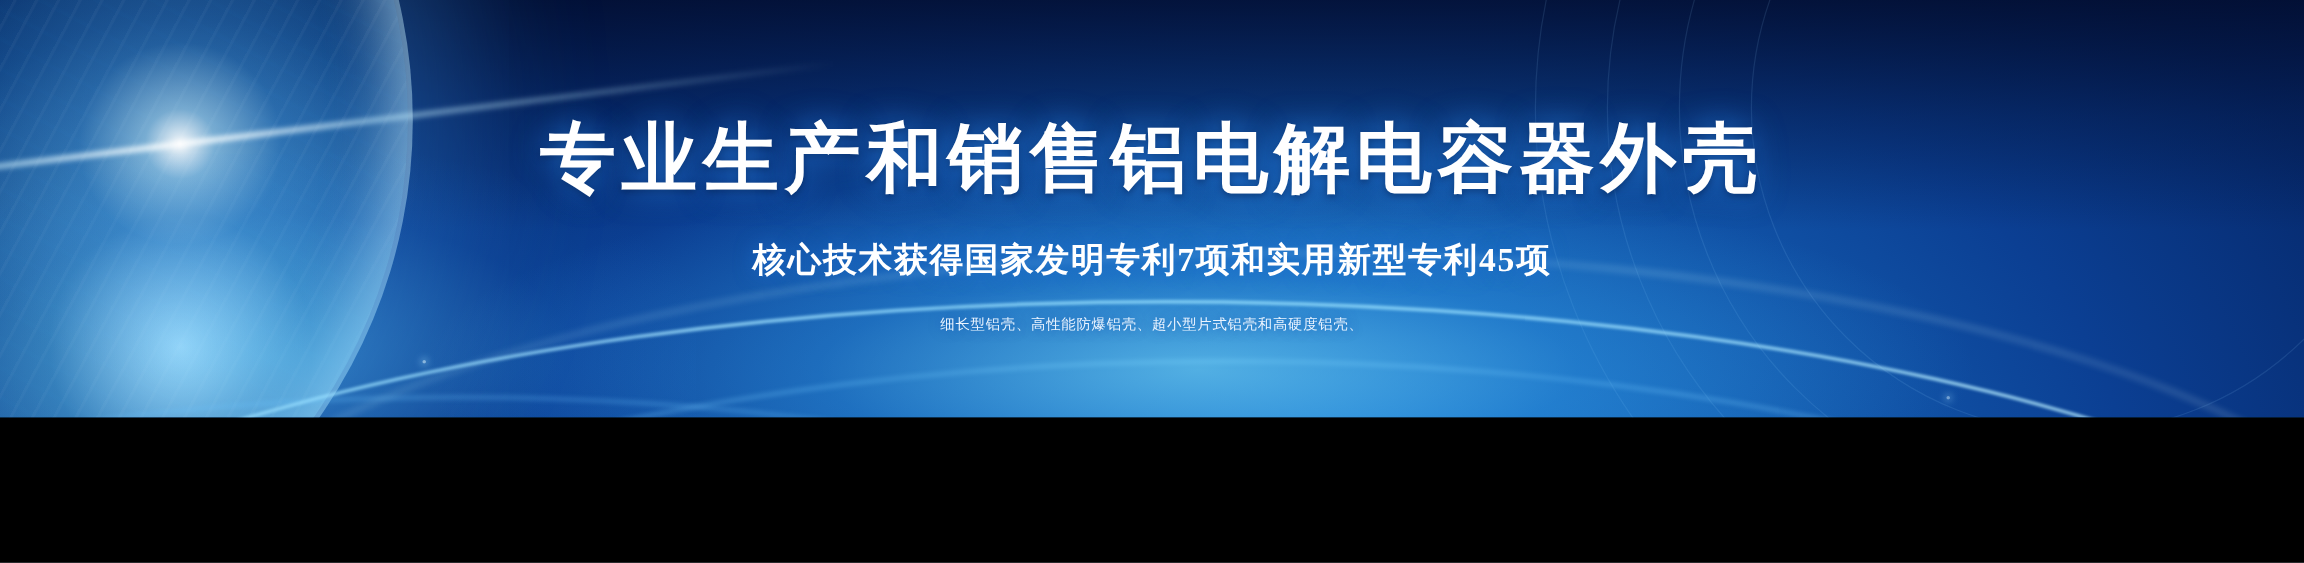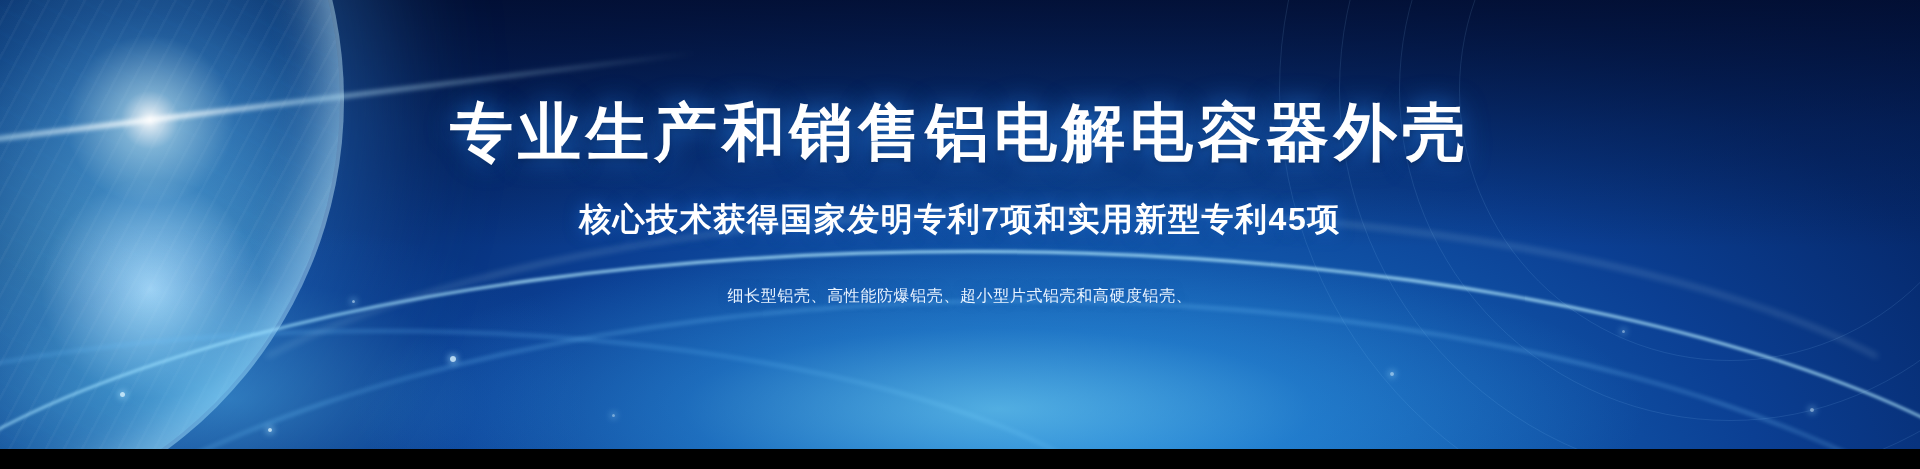--- a/index.html
+++ b/index.html
@@ -3,23 +3,23 @@
 <meta charset="utf-8">
 <style>
   html, body {
     margin: 0;
     padding: 0;
     background: #000;
   }
   #banner {
     position: relative;
     width: 1920px;
-    height: 449px;
+    height: 348px;
     overflow: hidden;
-    font-family: Liberation Sans, sans-serif;
+    font-family: Liberation Serif, serif;
     background: #0c4a6e;
   }
 
   
   .layer { position: absolute; inset: 0; }
 
   .bg-base {
     background:
       radial-gradient(ellipse 1200px 760px at 58% 120%, #1d7fd6 0%, #1460b4 28%, #0b3f93 55%, #062a6e 78%, #04205a 100%),
       linear-gradient(to bottom, #031a4d 0%, #05256a 30%, #07307f 60%, #04205a 100%);
@@ -159,29 +159,29 @@
     margin-top: 96px;
     font-size: 63px;
     font-weight: bold;
     letter-spacing: 5px;
     line-height: 1.15;
     color: #ffffff;
     text-shadow: 0 0 26px rgba(40,130,230,0.85), 0 2px 6px rgba(0,20,60,0.7);
   }
   .subhead {
     margin-top: 30px;
-    font-size: 32px;
+    font-size: 28px;
     font-weight: bold;
     letter-spacing: 1.5px;
     color: #ffffff;
     text-shadow: 0 0 16px rgba(30,110,210,0.8);
   }
   .desc {
-    margin-top: 40px;
-    font-size: 16px;
+    margin-top: 24px;
+    font-size: 12px;
     line-height: 1.75;
     letter-spacing: .6px;
     color: #eaf4ff;
     text-shadow: 0 0 10px rgba(20,80,180,0.7);
   }
   .desc div { white-space: nowrap; }
 </style>
 </head>
 <body>
 

